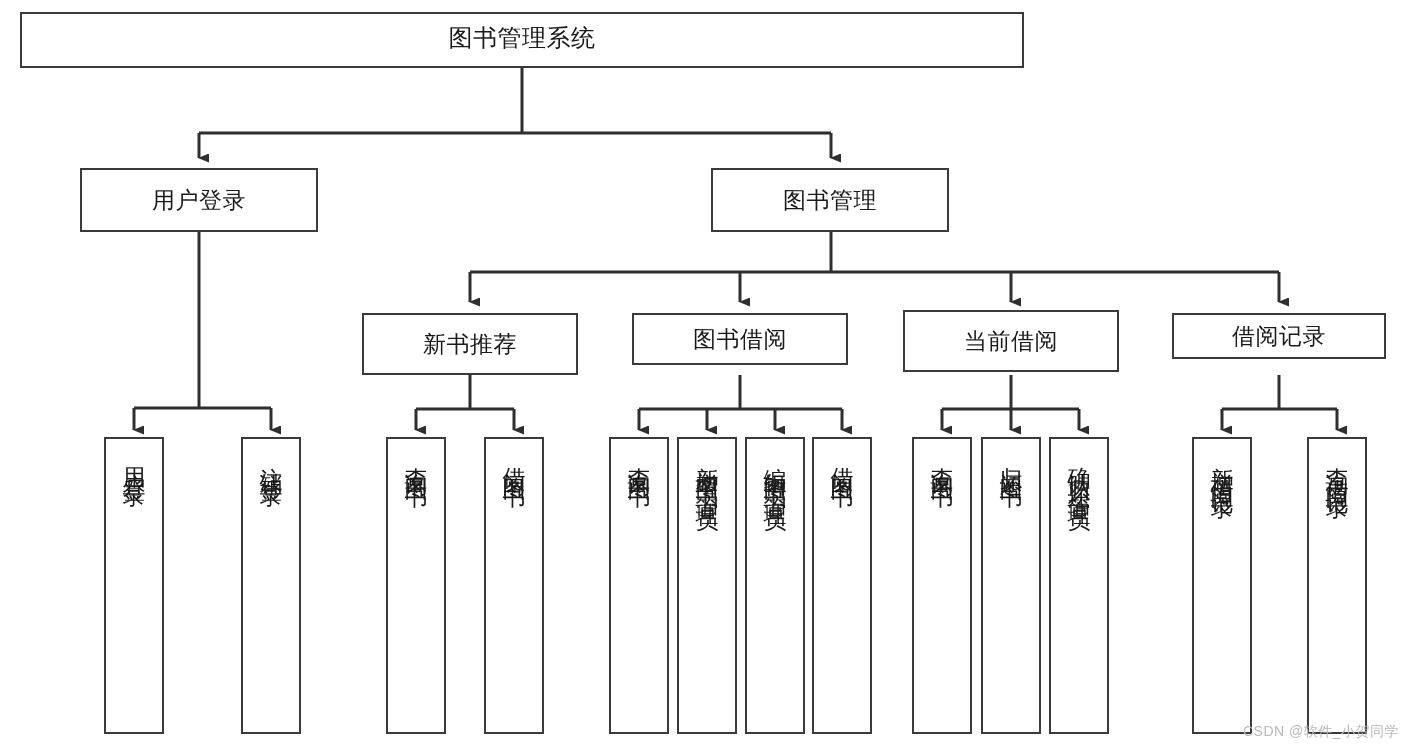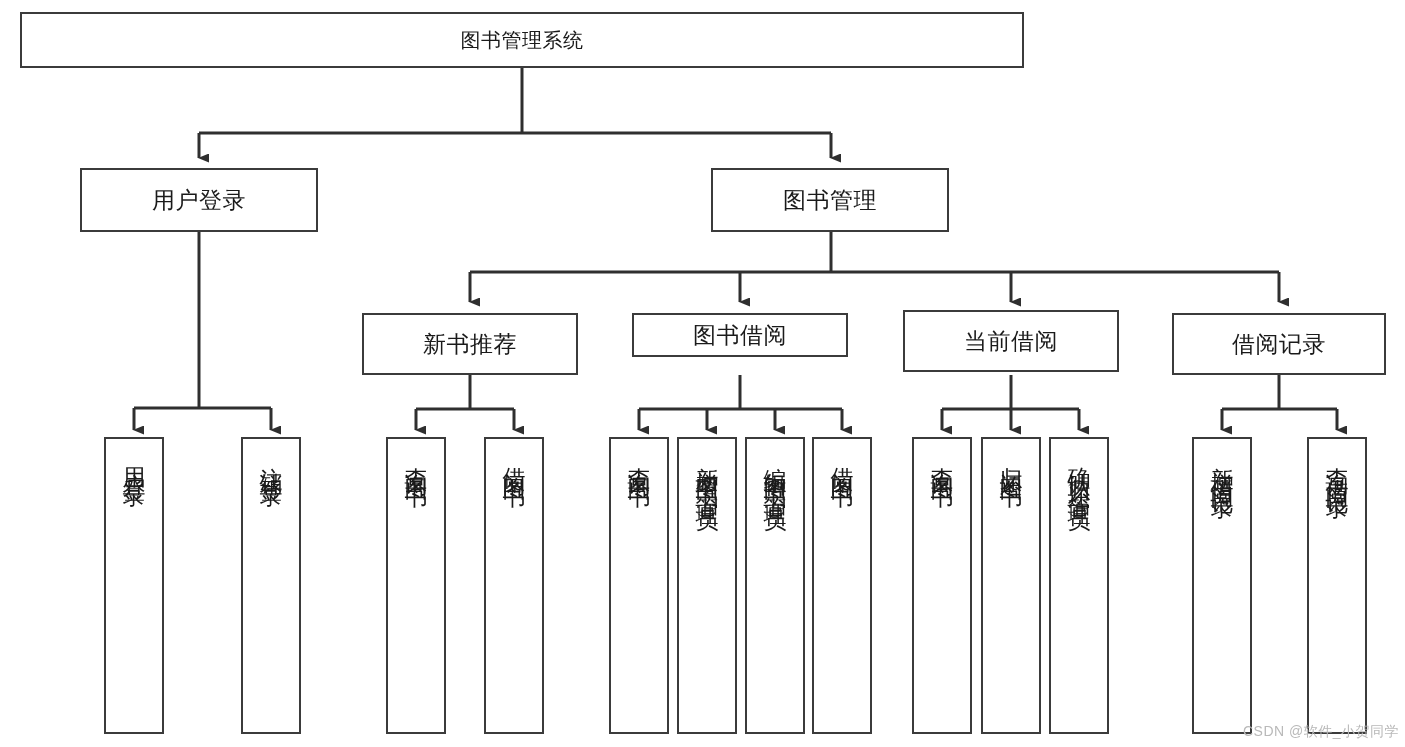--- a/index.html
+++ b/index.html
@@ -39,21 +39,21 @@
     display: block;
     text-align: center;
     line-height: 1.22;
     white-space: pre-line;
   }
   
   .node.h .label {
     font-size: 23px;
     letter-spacing: 0.5px;
   }
-  .node.root .label { font-size: 20px; }
+  .node.root .label { font-size: 24px; font-family: Liberation Mono, monospace; }
   
   .node.v {
     align-items: flex-start;
     padding-top: 10px;
   }
   .node.v .label {
     writing-mode: vertical-rl;
     text-orientation: upright;
     font-size: 23px;
     line-height: 1;
@@ -137,27 +137,27 @@
   <div class="node h" style="left:80px; top:168px; width:238px; height:64px;">
     <span class="label">用户登录</span>
   </div>
   <div class="node h" style="left:362px; top:313px; width:216px; height:62px;">
     <span class="label">新书推荐</span>
   </div>
 
   <div class="node h" style="left:711px; top:168px; width:238px; height:64px;">
     <span class="label">图书管理</span>
   </div>
-  <div class="node h" style="left:632px; top:313px; width:216px; height:44px;">
+  <div class="node h" style="left:632px; top:313px; width:216px; height:52px;">
     <span class="label">图书借阅</span>
   </div>
   <div class="node h" style="left:903px; top:310px; width:216px; height:62px;">
     <span class="label">当前借阅</span>
   </div>
-  <div class="node h" style="left:1172px; top:313px; width:214px; height:62px;">
+  <div class="node h" style="left:1172px; top:313px; width:214px; height:46px;">
     <span class="label">借阅记录</span>
   </div>
 
   <div class="node v tall" style="left:104px; top:437px; width:60px; height:297px;">
     <span class="label">用户登录</span>
   </div>
   <div class="node v tall" style="left:241px; top:437px; width:60px; height:297px;">
     <span class="label">注销登录</span>
   </div>
 

